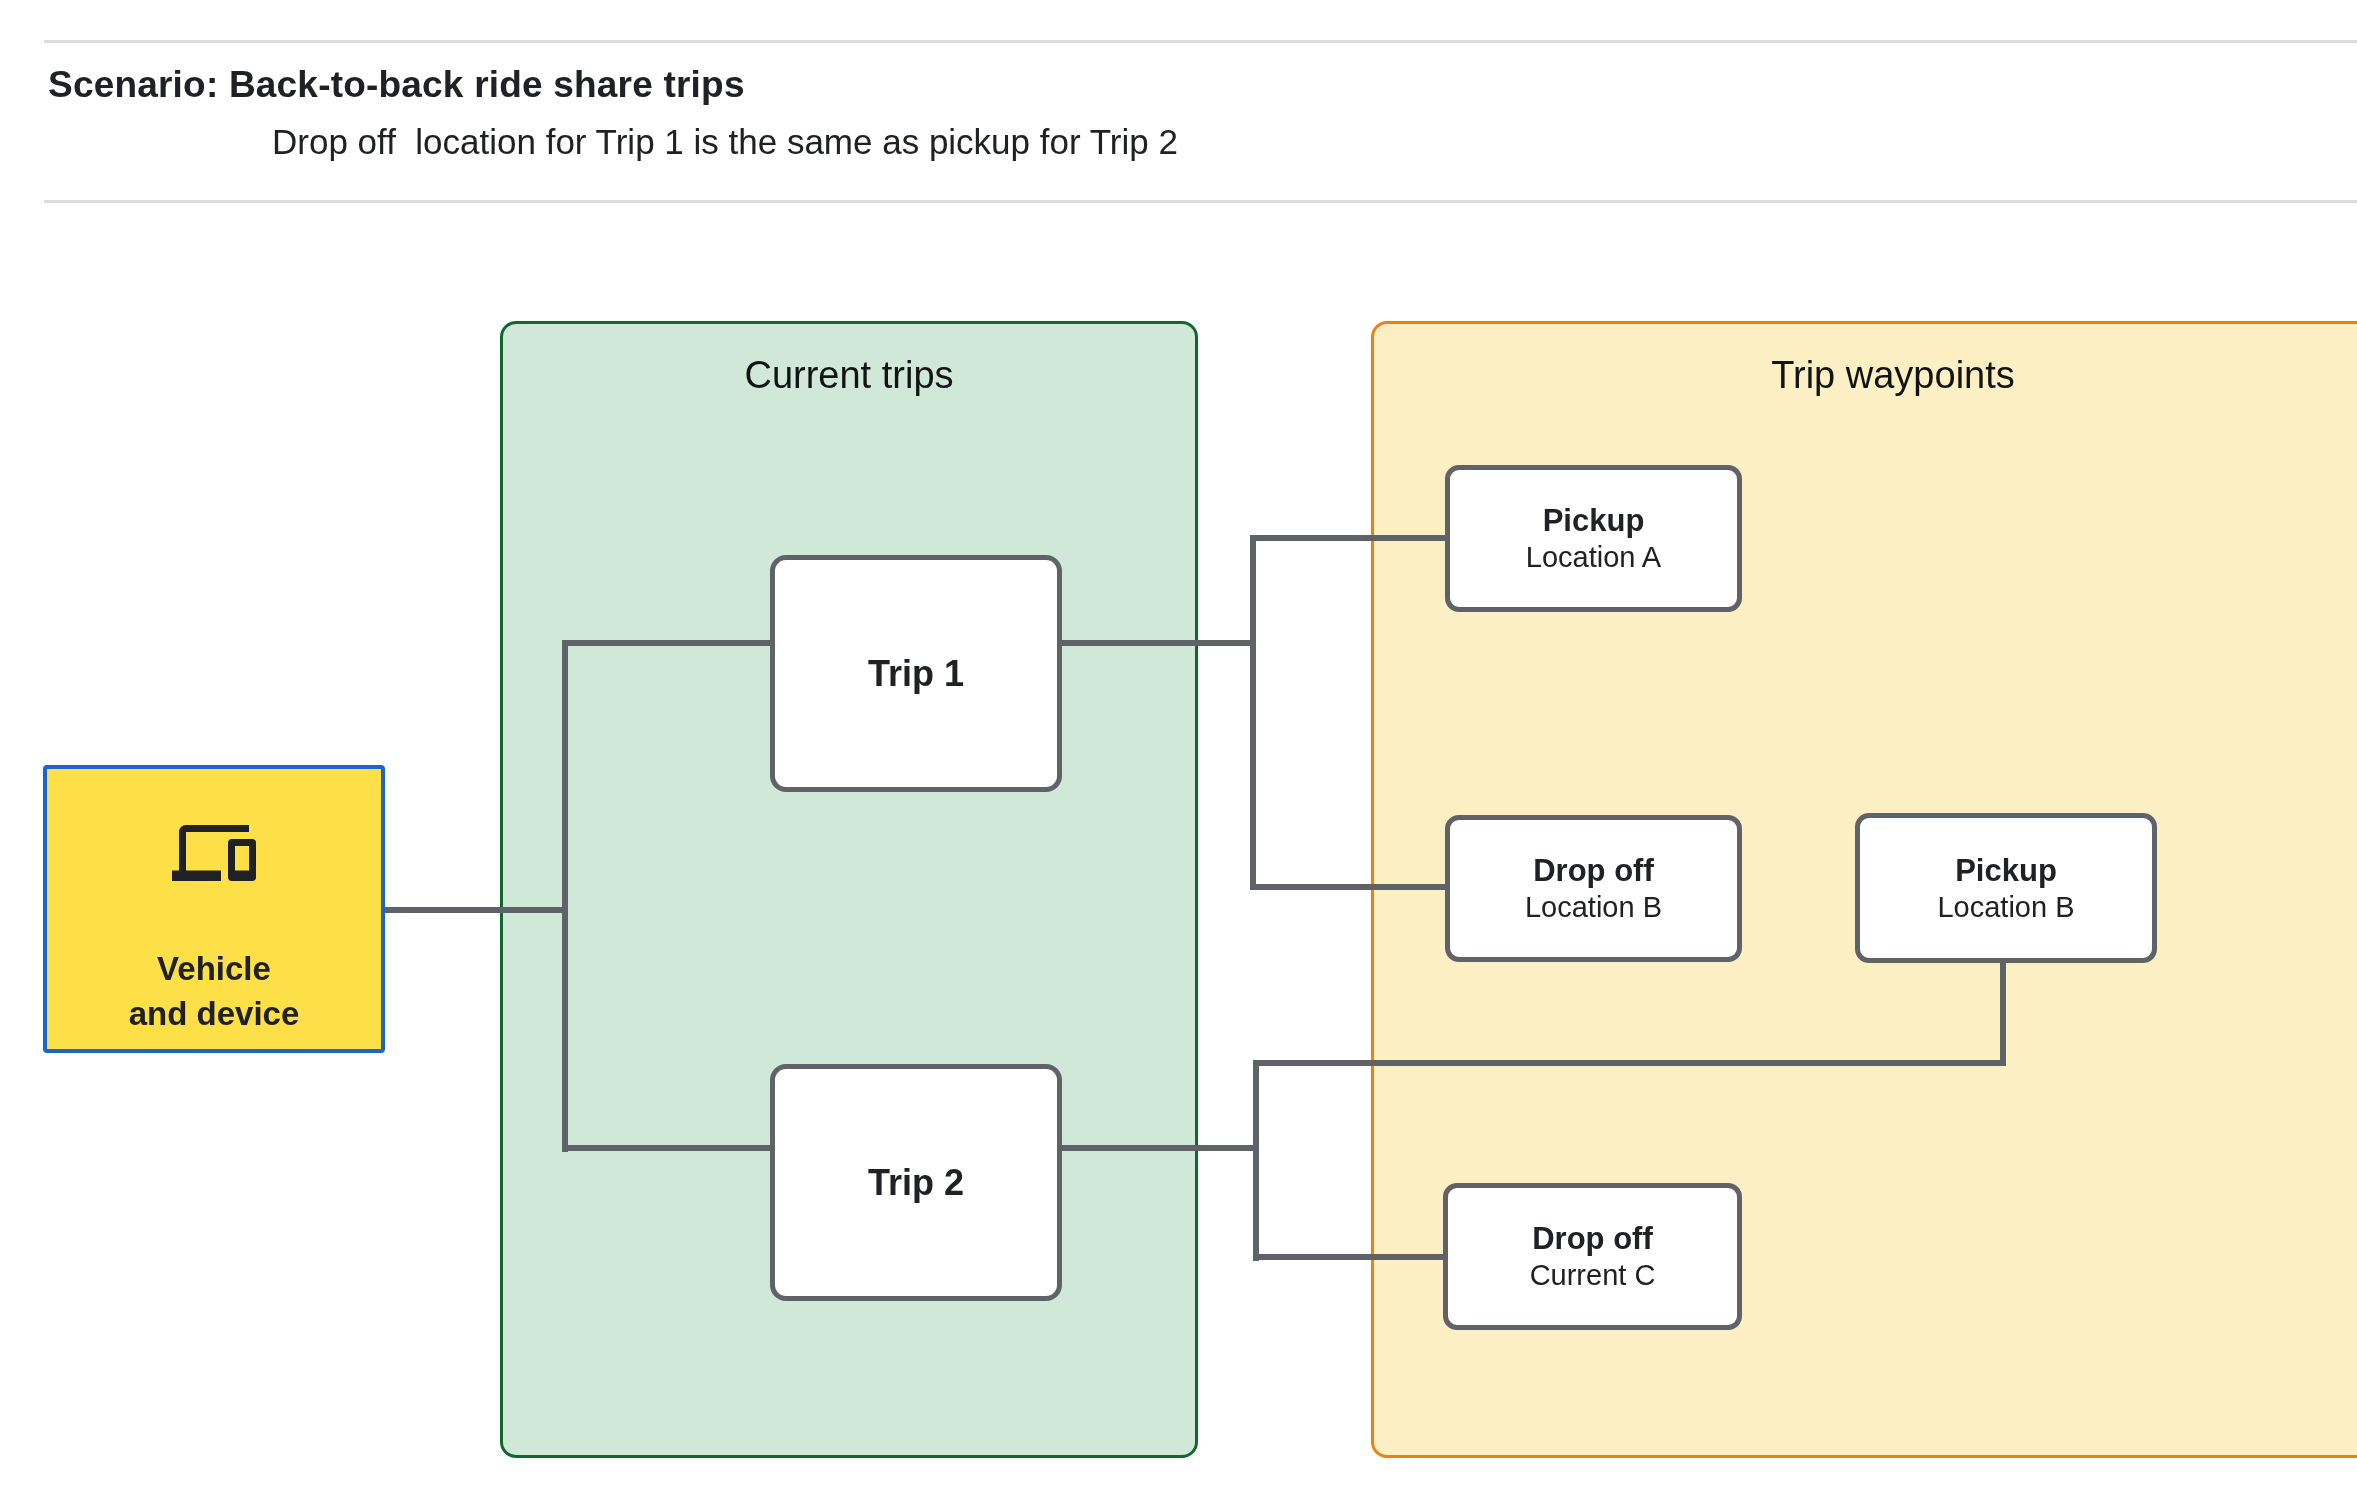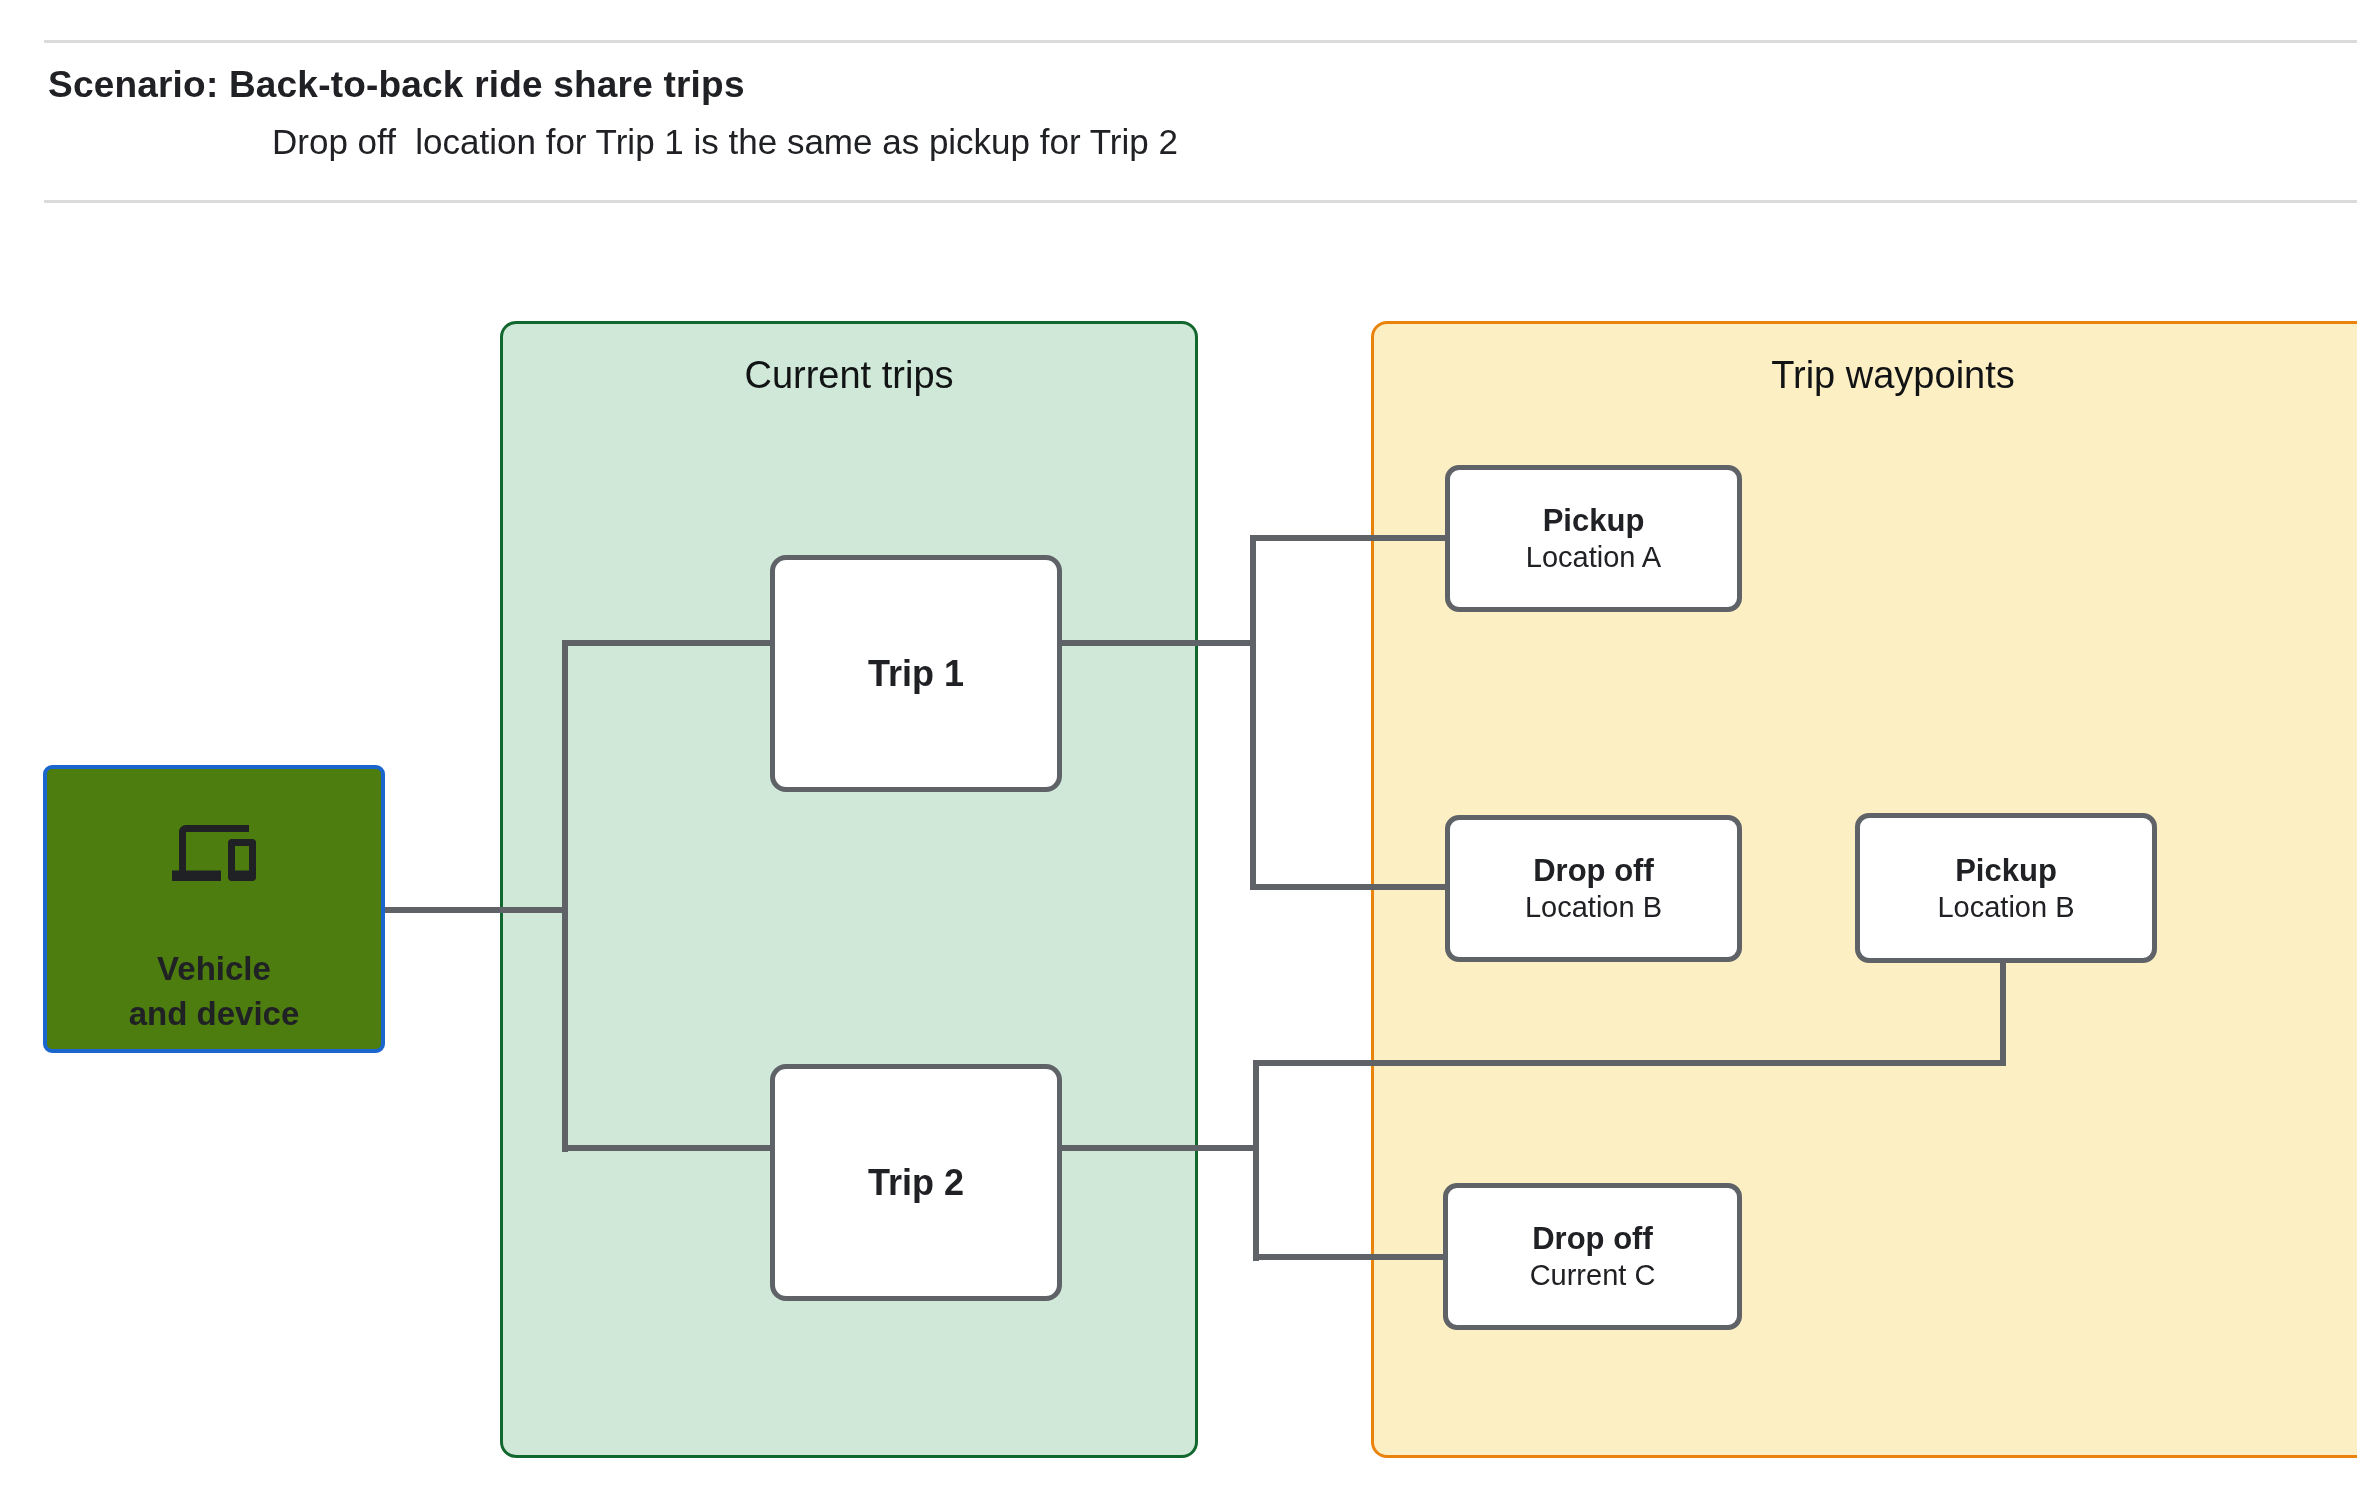--- a/index.html
+++ b/index.html
@@ -61,22 +61,22 @@
   .wp-node{border-radius:14px;gap:7px;}
   #wp-pickup-a{left:1445px;top:465px;width:297px;height:147px;}
   #wp-dropoff-b{left:1445px;top:815px;width:297px;height:147px;}
   #wp-pickup-b{left:1855px;top:813px;width:302px;height:150px;}
   #wp-dropoff-c{left:1443px;top:1183px;width:299px;height:147px;}
   .wp-type{font-size:31px;font-weight:700;line-height:1;}
   .wp-loc{font-size:29px;font-weight:400;line-height:1;text-align:right;}
   
   #vehicle-box{
     position:absolute;left:43px;top:765px;width:342px;height:288px;
-    box-sizing:border-box;background:#4d7c0f;border:4px solid #1A66CC;
-    border-radius:9px;z-index:2;
+    box-sizing:border-box;background:#fde047;border:4px solid #1A66CC;
+    border-radius:4px;z-index:2;
     display:flex;flex-direction:column;align-items:center;
     padding-top:42px;
   }
   #vehicle-label{
     margin-top:52px;text-align:center;
     font-size:33px;font-weight:700;line-height:1.35;
     white-space:pre-line;
   }
 </style>
 </head>

